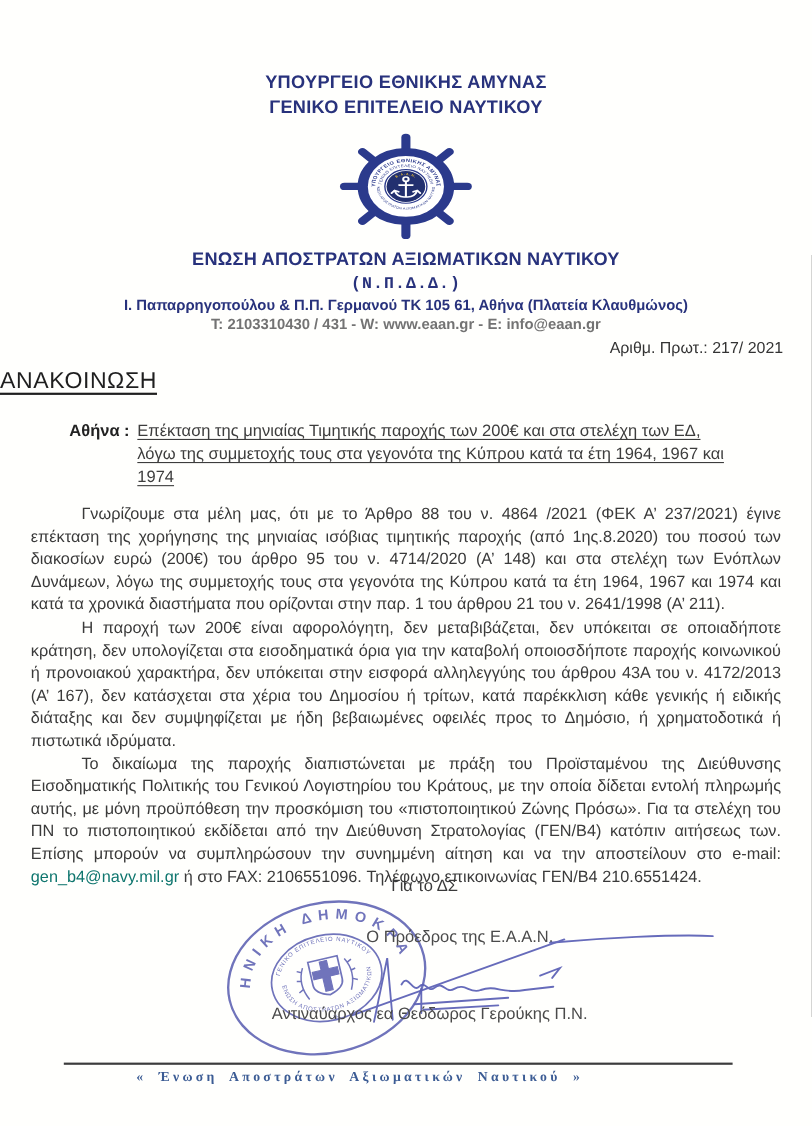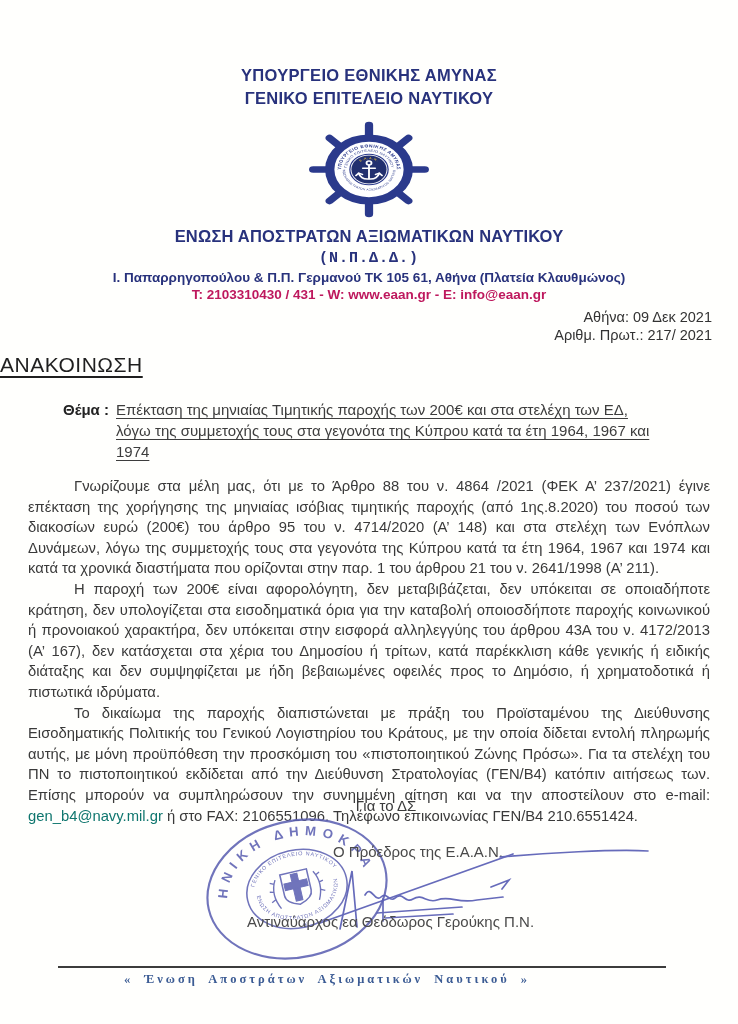--- a/index.html
+++ b/index.html
@@ -12,21 +12,21 @@
     color:#3d3d3d;
     overflow:hidden;
   }
   .center{text-align:center;}
   
   .ministry{margin-top:64px;font-weight:bold;font-size:16.5px;line-height:23px;color:#28327c;letter-spacing:.3px;}
   .logo-wrap{margin-top:10px;text-align:center;line-height:0;}
   .assoc-name{margin-top:8px;font-weight:bold;font-size:16.5px;color:#28327c;letter-spacing:.2px;}
   .legal-form{margin-top:4px;font-weight:bold;font-size:15px;color:#28327c;letter-spacing:1px;font-family:Liberation Mono, monospace;}
   .addr{margin-top:3px;font-weight:bold;font-size:13.5px;color:#28327c;}
-  .contact{margin-top:2px;font-weight:bold;font-size:13.5px;color:#be185d;}
+  .contact{margin-top:2px;font-weight:bold;font-size:13.5px;color:#737373;}
   
   .meta{margin-top:6px;padding-right:26px;text-align:right;font-size:14.5px;color:#333;line-height:18px;}
   
   .doc-title{margin-top:9px;font-size:21px;color:#1f1f1f;
     text-decoration:underline;text-underline-offset:4px;text-decoration-thickness:1.5px;letter-spacing:.5px;}
   
   .subject{display:flex;margin-top:22px;padding:0 60px 0 63px;font-size:15px;line-height:21px;}
   .subject-label{font-weight:bold;color:#222;white-space:nowrap;margin-right:7px;}
   .subject-lines div{color:#3d3d3d;text-decoration:underline;text-underline-offset:3px;}
   
@@ -100,28 +100,27 @@
       </g>
     </svg>
   </div>
 
   <div class="assoc-name center">ΕΝΩΣΗ ΑΠΟΣΤΡΑΤΩΝ ΑΞΙΩΜΑΤΙΚΩΝ ΝΑΥΤΙΚΟΥ</div>
   <div class="legal-form center">(Ν.Π.Δ.Δ.)</div>
   <div class="addr center">Ι. Παπαρρηγοπούλου &amp; Π.Π. Γερμανού ΤΚ 105 61, Αθήνα (Πλατεία Κλαυθμώνος)</div>
   <div class="contact center">Τ: 2103310430 / 431 - W: www.eaan.gr - E: info@eaan.gr</div>
 
   <div class="meta">
-    <div>Αθήνα: 09 Δεκ 2021</div>
     <div>Αριθμ. Πρωτ.: 217/ 2021</div>
   </div>
 
   <div class="doc-title">ΑΝΑΚΟΙΝΩΣΗ</div>
 
   <div class="subject">
-    <span class="subject-label">Θέμα :</span>
+    <span class="subject-label">Αθήνα :</span>
     <div class="subject-lines">
       <div>Επέκταση της μηνιαίας Τιμητικής παροχής των 200€ και στα στελέχη των ΕΔ,</div>
       <div>λόγω της συμμετοχής τους στα γεγονότα της Κύπρου κατά τα έτη 1964, 1967 και</div>
       <div>1974</div>
     </div>
   </div>
 
   <div class="body-text">
     <p>Γνωρίζουμε στα μέλη μας, ότι με το Άρθρο 88 του ν. 4864 /2021 (ΦΕΚ Α’ 237/2021) έγινε επέκταση της χορήγησης της μηνιαίας ισόβιας τιμητικής παροχής (από 1ης.8.2020) του ποσού των διακοσίων ευρώ (200€) του άρθρο 95 του ν. 4714/2020 (Α’ 148) και στα στελέχη των Ενόπλων Δυνάμεων, λόγω της συμμετοχής τους στα γεγονότα της Κύπρου κατά τα έτη 1964, 1967 και 1974 και κατά τα χρονικά διαστήματα που ορίζονται στην παρ. 1 του άρθρου 21 του ν. 2641/1998 (Α’ 211).</p>
     <p>Η παροχή των 200€ είναι αφορολόγητη, δεν μεταβιβάζεται, δεν υπόκειται σε οποιαδήποτε κράτηση, δεν υπολογίζεται στα εισοδηματικά όρια για την καταβολή οποιοσδήποτε παροχής κοινωνικού ή προνοιακού χαρακτήρα, δεν υπόκειται στην εισφορά αλληλεγγύης του άρθρου 43Α του ν. 4172/2013 (Α’ 167), δεν κατάσχεται στα χέρια του Δημοσίου ή τρίτων, κατά παρέκκλιση κάθε γενικής ή ειδικής διάταξης και δεν συμψηφίζεται με ήδη βεβαιωμένες οφειλές προς το Δημόσιο, ή χρηματοδοτικά ή πιστωτικά ιδρύματα.</p>

